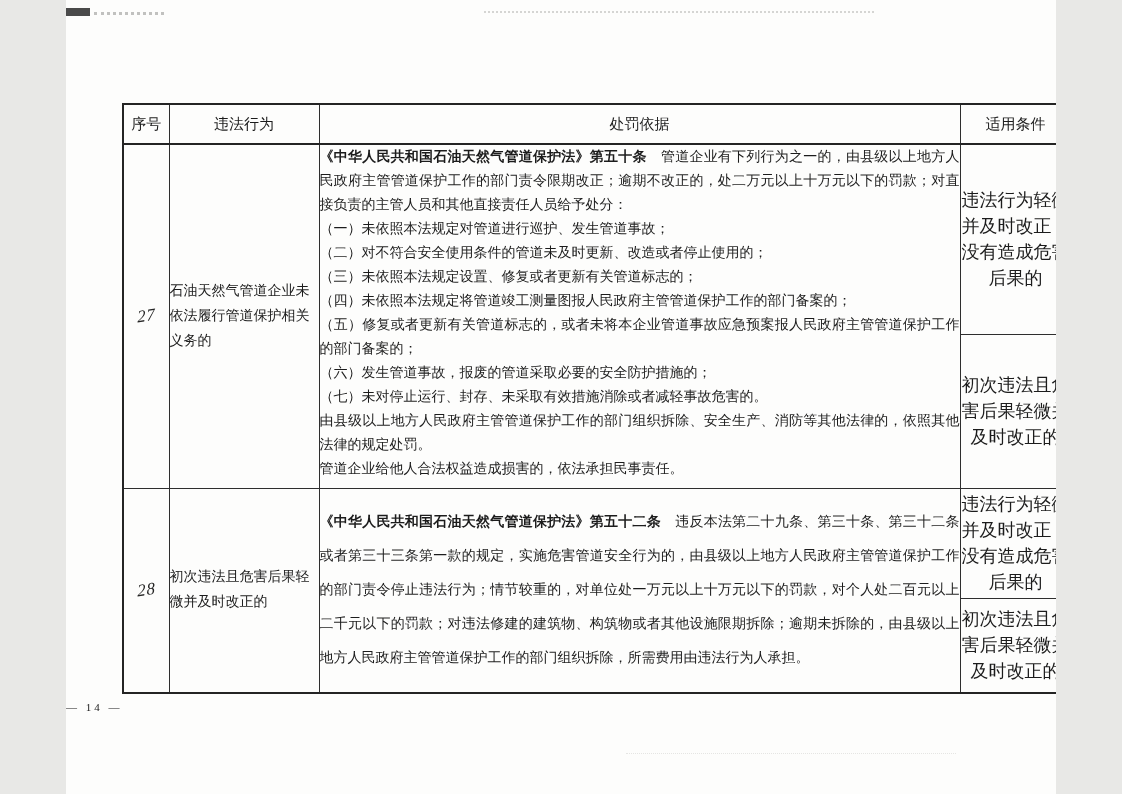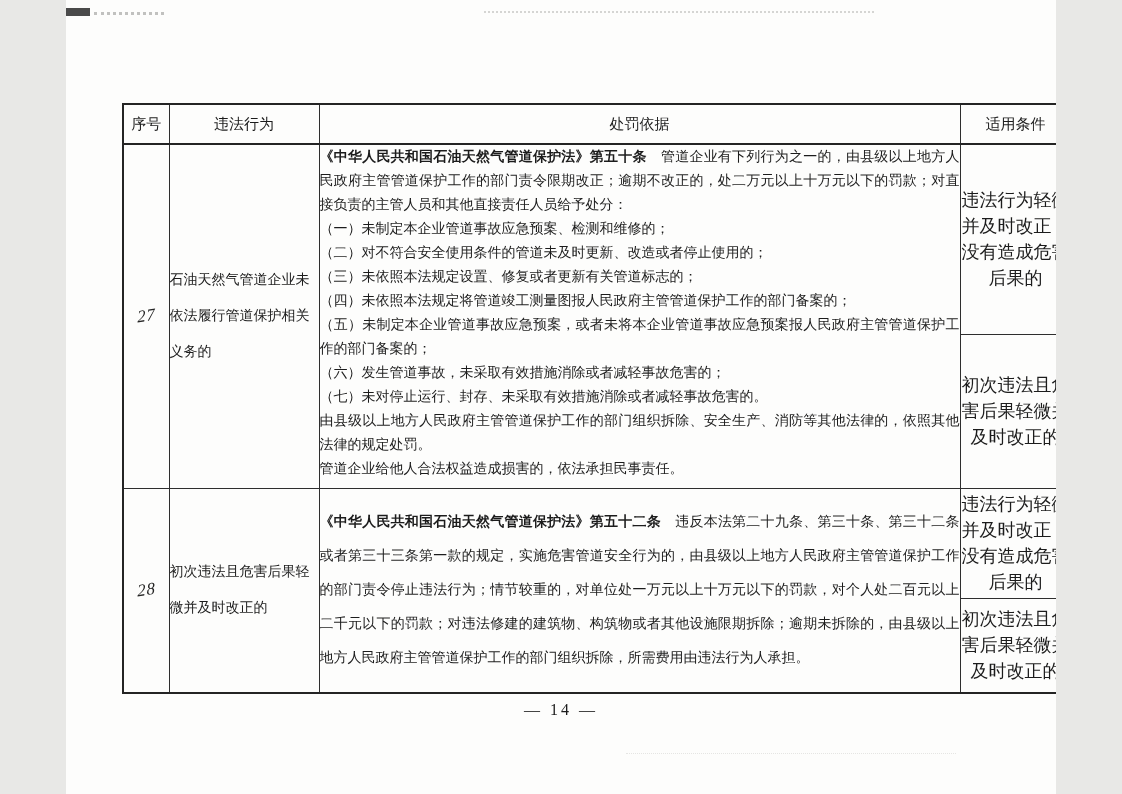--- a/index.html
+++ b/index.html
@@ -48,21 +48,21 @@
     font-size:17px;
     font-style:italic;
     transform:rotate(-9deg) skewX(-6deg);
     color:#262626;
     letter-spacing:1px;
   }
   td.cell-behavior {
     vertical-align:middle;
     padding:4px 8px;
     font-size:14px;
-    line-height:36px;
+    line-height:25px;
     text-align:left;
     font-family:Liberation Mono, monospace;
   }
   td.cell-basis {
     vertical-align:top;
     padding:6px 12px 4px 12px;
     font-size:14px;
     line-height:24px;
     margin-left:48px;
   }
@@ -71,22 +71,22 @@
   .law-title { font-weight:bold; }
   td.cell-cond, td.cell-result {
     vertical-align:middle;
     padding:4px 9px;
     font-size:18px;
     line-height:26px;
     text-align:center;
   }
   .pagenum {
     position:absolute; left:0; right:0; top:701px;
-    text-align:center;
-    font-size:16px;
+    text-align:left;
+    font-size:11px;
     letter-spacing:3px;
     color:#1b1b1b;
   }
 </style>
 </head>
 <body>
 
 <div class="page">
 
   <div class="noise-smudge"></div>
@@ -112,26 +112,26 @@
       <th>情节较重的</th>
     </tr>
 
     <tr class="r27a">
       <td class="cell-index" rowspan="2">
         <span class="handwrite">27</span>
       </td>
       <td class="cell-behavior" rowspan="2">石油天然气管道企业未依法履行管道保护相关义务的</td>
       <td class="cell-basis" rowspan="2">
         <p><span class="law-title">《中华人民共和国石油天然气管道保护法》第五十条</span><span>　管道企业有下列行为之一的，由县级以上地方人民政府主管管道保护工作的部门责令限期改正；逾期不改正的，处二万元以上十万元以下的罚款；对直接负责的主管人员和其他直接责任人员给予处分：</span></p>
-        <p>（一）未制定本企业管道事故应急预案、检测和维修的；</p>
+        <p>（一）未依照本法规定对管道进行巡护、发生管道事故；</p>
         <p>（二）对不符合安全使用条件的管道未及时更新、改造或者停止使用的；</p>
         <p>（三）未依照本法规定设置、修复或者更新有关管道标志的；</p>
         <p>（四）未依照本法规定将管道竣工测量图报人民政府主管管道保护工作的部门备案的；</p>
-        <p>（五）未制定本企业管道事故应急预案，或者未将本企业管道事故应急预案报人民政府主管管道保护工作的部门备案的；</p>
-        <p>（六）发生管道事故，未采取有效措施消除或者减轻事故危害的；</p>
+        <p>（五）修复或者更新有关管道标志的，或者未将本企业管道事故应急预案报人民政府主管管道保护工作的部门备案的；</p>
+        <p>（六）发生管道事故，报废的管道采取必要的安全防护措施的；</p>
         <p>（七）未对停止运行、封存、未采取有效措施消除或者减轻事故危害的。</p>
         <p>由县级以上地方人民政府主管管道保护工作的部门组织拆除、安全生产、消防等其他法律的，依照其他法律的规定处罚。</p>
         <p>管道企业给他人合法权益造成损害的，依法承担民事责任。</p>
       </td>
       <td class="cell-cond">违法行为轻微并及时改正，没有造成危害后果的</td>
       <td class="cell-result">不予行政处罚</td>
     </tr>
 
     <tr class="r27b">
       <td class="cell-cond">初次违法且危害后果轻微并及时改正的</td>

